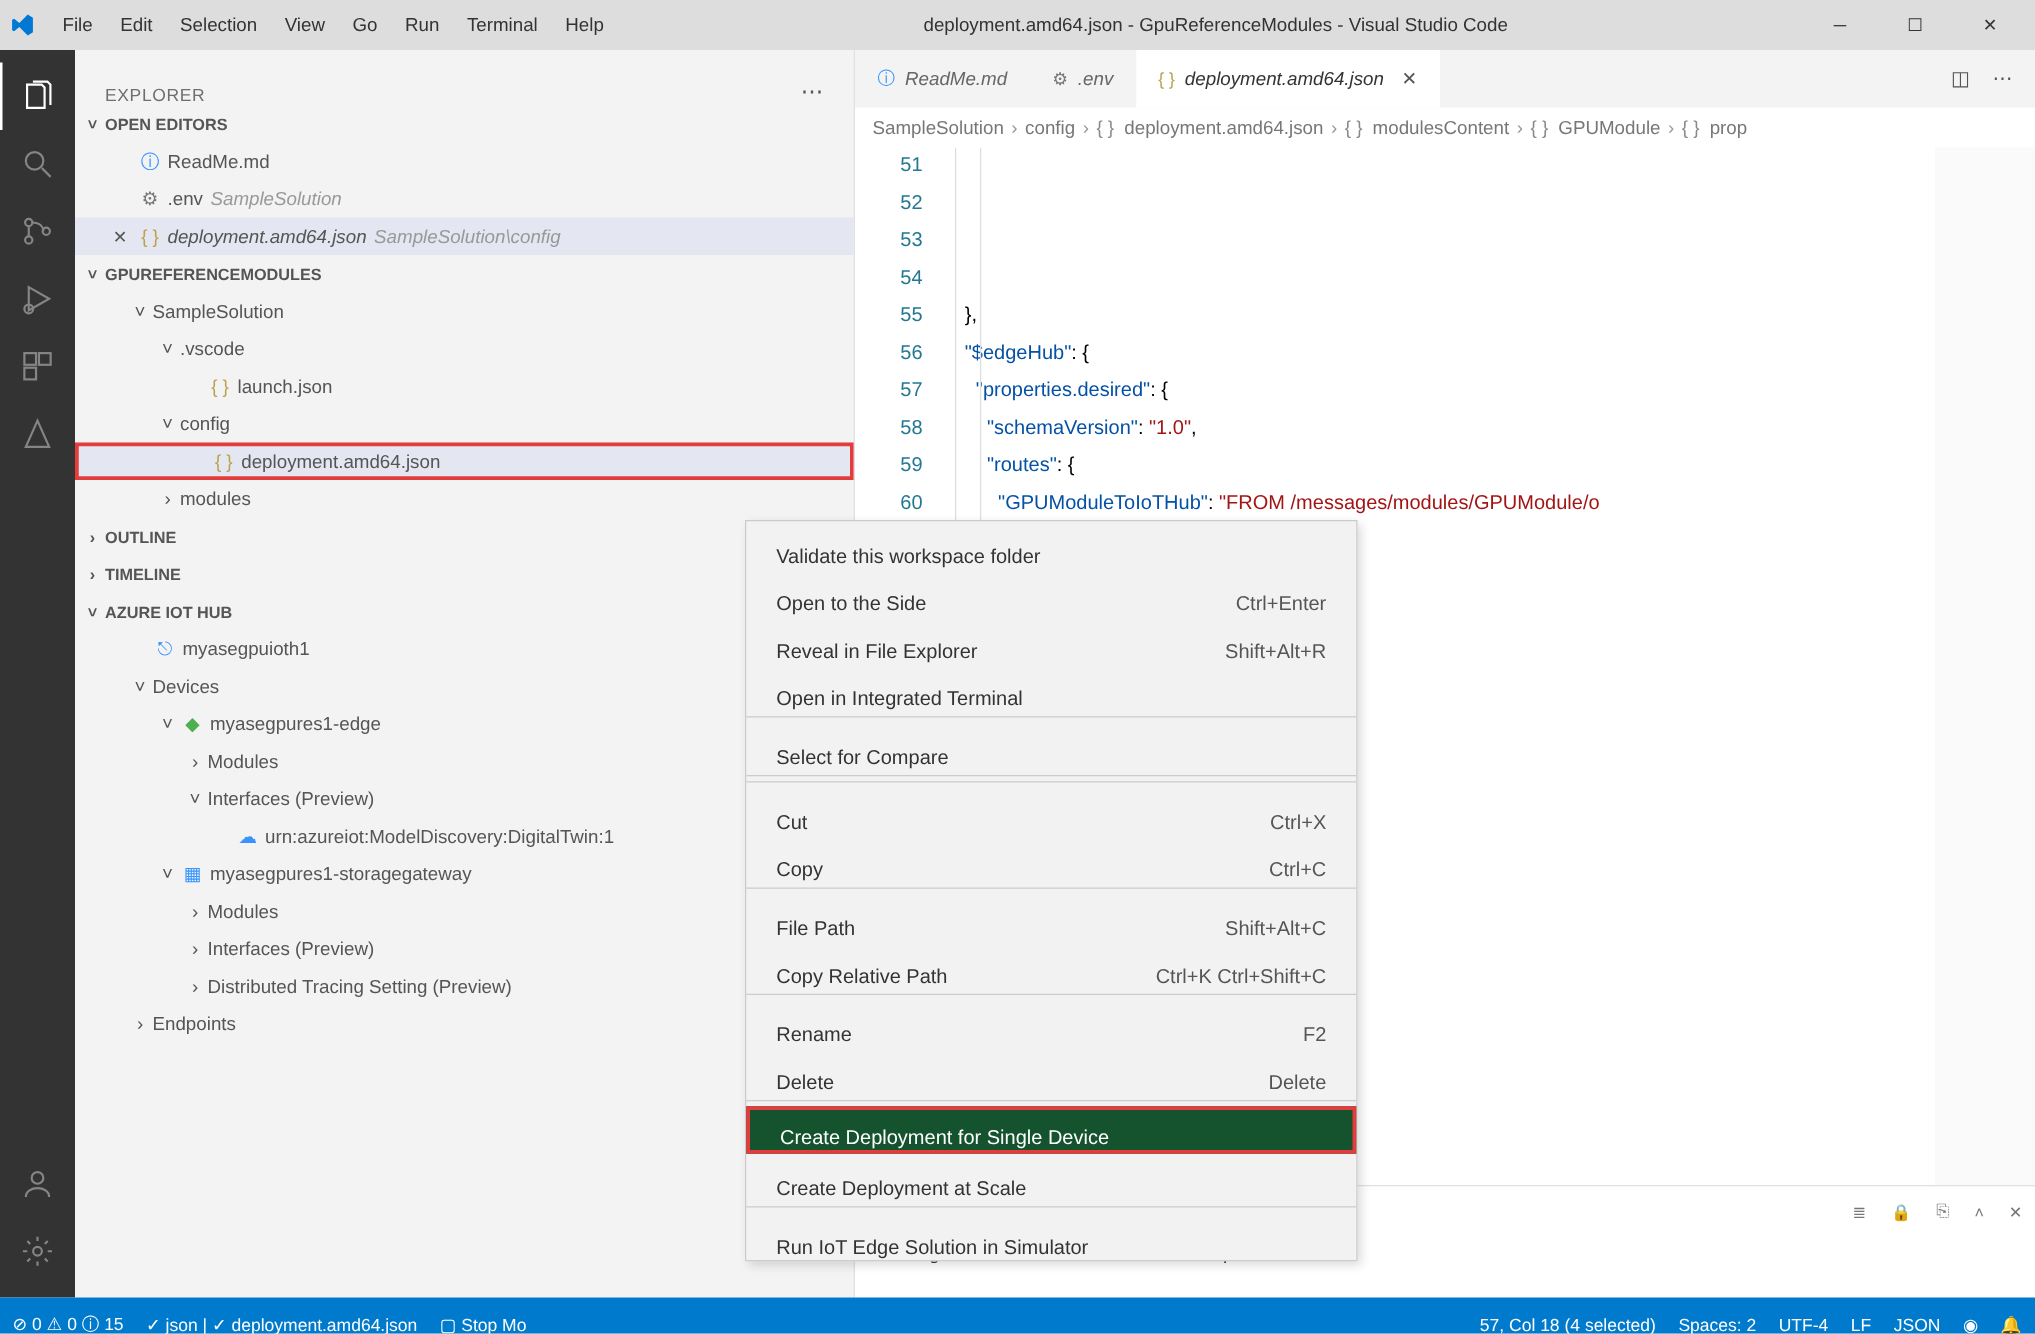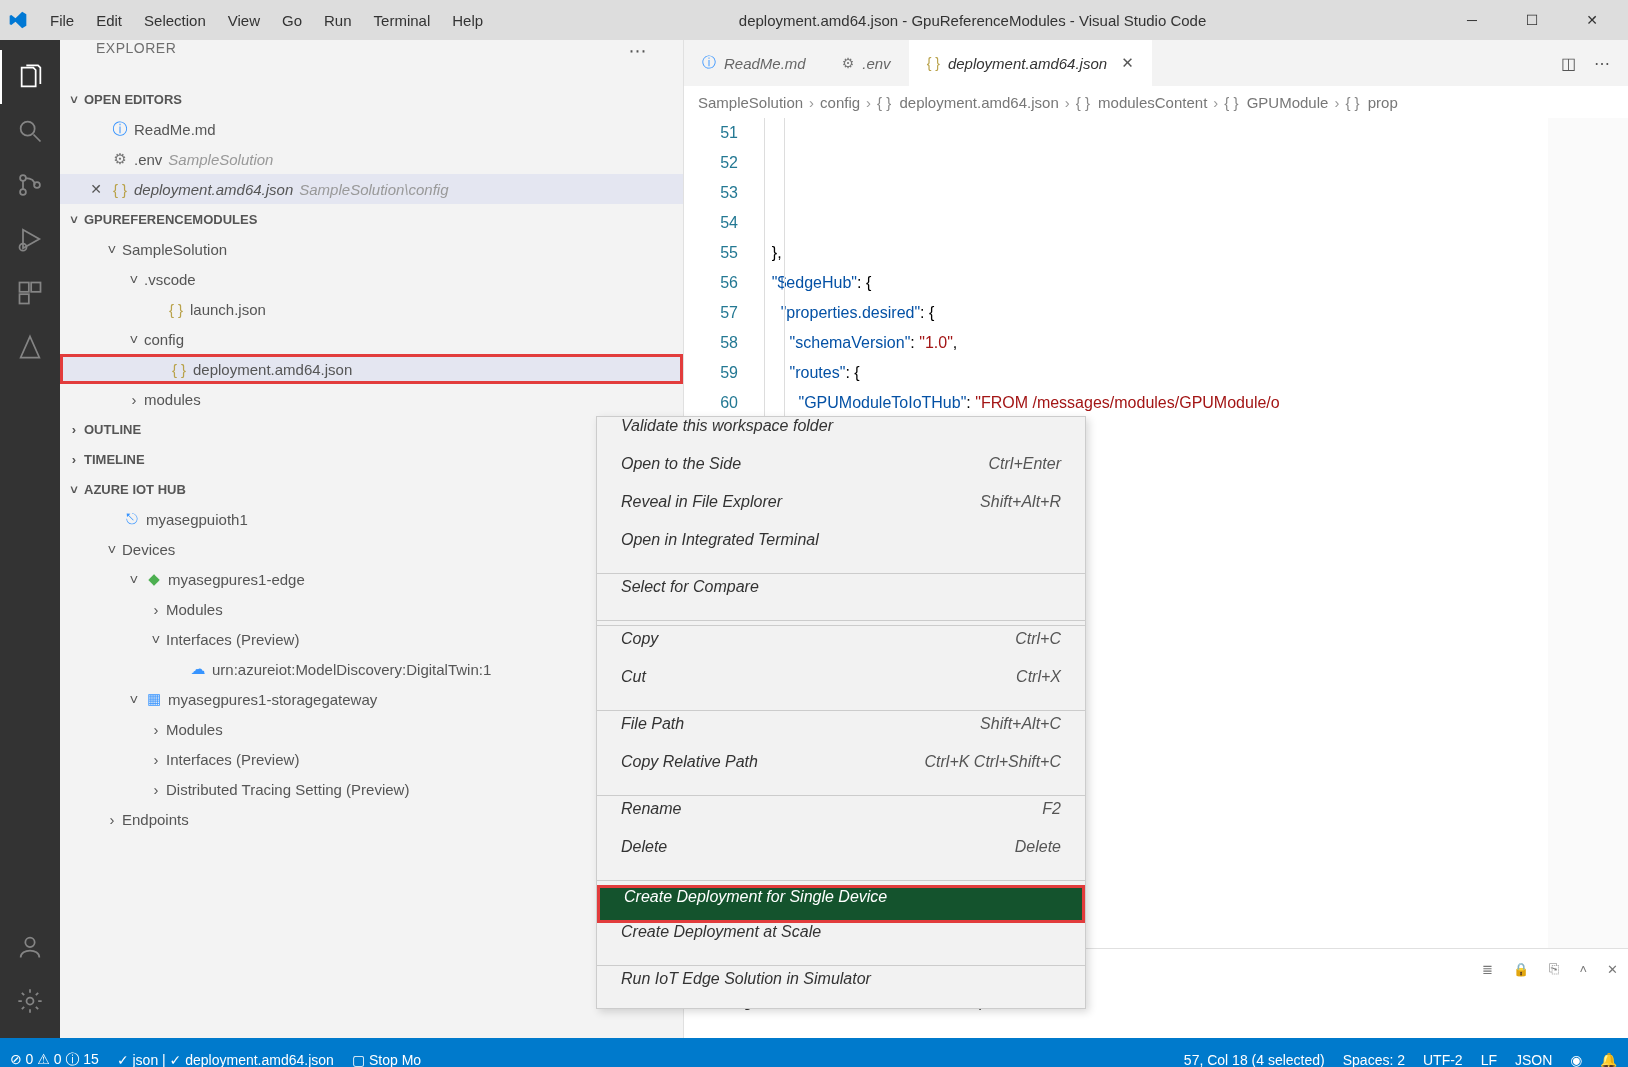--- a/index.html
+++ b/index.html
@@ -17,21 +17,21 @@
 
 .activity-bar { position: absolute; left: 0; top: 40px; width: 60px; height: 998px; background: #333333; display: flex; flex-direction: column; align-items: center; padding-top: 10px; }
 .activity-bar .act-icon { width: 60px; height: 54px; display: flex; align-items: center; justify-content: center; cursor: pointer; }
 .activity-bar .act-icon svg { stroke: #858585; fill: none; stroke-width: 1.5; }
 .activity-bar .act-icon.active { border-left: 2px solid #fff; }
 .activity-bar .act-icon.active svg { stroke: #fff; }
 .activity-bar .bottom-icons { margin-top: auto; margin-bottom: 10px; }
 
 
 .sidebar { position: absolute; left: 60px; top: 40px; width: 624px; height: 998px; background: #f3f3f3; border-right: 1px solid #e0e0e0; overflow: hidden; }
-.sidebar-header { height: 44px; display: flex; align-items: flex-start; padding: 0 36px; font-size: 14px; color: #6f6f6f; letter-spacing: 0.5px; }
+.sidebar-header { height: 44px; display: flex; align-items: flex-end; padding: 0 24px; font-size: 14px; color: #6f6f6f; letter-spacing: 0.5px; }
 .sidebar-header .dots { margin-left: auto; font-size: 18px; color: #555; }
 .sb-section-hdr { height: 30px; display: flex; align-items: center; padding-left: 4px; font-size: 13px; font-weight: 700; color: #555; cursor: pointer; }
 .sb-section-hdr .chev { width: 20px; text-align: center; }
 .sb-item { height: 30px; display: flex; align-items: center; font-size: 15px; color: #555; cursor: pointer; }
 .sb-item .chev { width: 20px; text-align: center; color: #555; }
 .sb-item .icon { width: 20px; text-align: center; margin-right: 4px; }
 .sb-item.active { background: #e4e6f1; }
 .sb-item.highlight { border: 3px solid #e23c3c; }
 .sb-muted { color: #999; font-style: italic; margin-left: 6px; }
 .sb-close { margin-right: 4px; color: #555; font-size: 14px; width: 20px; text-align: center; }
@@ -62,21 +62,21 @@
 
 .panel { position: absolute; left: 684px; right: 0; bottom: 29px; height: 90px; border-top: 1px solid #e0e0e0; background: #fff; }
 .panel-tabs { height: 40px; display: flex; align-items: center; padding: 0 10px; gap: 18px; font-size: 13px; }
 .panel-tab { color: #888; cursor: pointer; }
 .panel-filter { border: 1px solid #ccc; padding: 2px 8px; font-size: 14px; color: #333; display: flex; align-items: center; gap: 6px; }
 .panel-right { margin-left: auto; display: flex; align-items: center; gap: 20px; color: #777; }
 .panel-body { padding: 4px 14px; font-family: Consolas, monospace; font-size: 15px; color: #333; }
 
 
 .ctx-menu { position: absolute; left: 596px; top: 416px; width: 490px; background: #f2f2f2; border: 1px solid #ccc; box-shadow: 3px 3px 8px rgba(0,0,0,0.15); z-index: 100; }
-.ctx-item { height: 38px; display: flex; align-items: flex-start; padding: 0 24px; font-size: 16px; color: #333; cursor: pointer; font-style: italic; }
+.ctx-item { height: 38px; display: flex; align-items: flex-end; padding: 0 24px; font-size: 16px; color: #333; cursor: pointer; }
 .ctx-item .shortcut { margin-left: auto; color: #555; }
 .ctx-sep { height: 1px; background: #ccc; margin: 4px 0; }
 .ctx-item.highlight { background: #14532d; color: #fff; border: 3px solid #e23c3c; }
 
 
 .status-bar { position: absolute; left: 0; right: 0; bottom: 0; height: 29px; background: #007acc; color: #fff; display: flex; align-items: center; font-size: 14px; padding: 0 10px; gap: 14px; }
 .status-bar .sb-right { margin-left: auto; display: flex; gap: 18px; }
 .status-item { display: flex; align-items: center; gap: 4px; margin-top: 14px; }
 
 svg { display: block; }
@@ -377,26 +377,26 @@
     <div class="ctx-item">
       <span>Open in Integrated Terminal</span>
     </div>
     <div class="ctx-sep"></div>
     <div class="ctx-item">
       <span>Select for Compare</span>
     </div>
     <div class="ctx-sep"></div>
     <div class="ctx-sep"></div>
     <div class="ctx-item">
+      <span>Cut</span>
+      <span class="shortcut">Ctrl+X</span>
+    </div>
+    <div class="ctx-item">
       <span>Copy</span>
       <span class="shortcut">Ctrl+C</span>
-    </div>
-    <div class="ctx-item">
-      <span>Cut</span>
-      <span class="shortcut">Ctrl+X</span>
     </div>
     <div class="ctx-sep"></div>
     <div class="ctx-item">
       <span>File Path</span>
       <span class="shortcut">Shift+Alt+C</span>
     </div>
     <div class="ctx-item">
       <span>Copy Relative Path</span>
       <span class="shortcut">Ctrl+K Ctrl+Shift+C</span>
     </div>
@@ -424,19 +424,19 @@
 
 <div class="status-bar">
   <div id="status-left" style="display:flex;gap:18px">
       <span class="status-item">⊘ 0 ⚠ 0 ⓘ 15</span>
       <span class="status-item">✓ json | ✓ deployment.amd64.json</span>
       <span class="status-item">▢ Stop Mo</span>
     </div>
   <div class="sb-right" id="status-right">
       <span class="status-item">57, Col 18 (4 selected)</span>
       <span class="status-item">Spaces: 2</span>
-      <span class="status-item">UTF-2</span>
+      <span class="status-item">UTF-4</span>
       <span class="status-item">LF</span>
       <span class="status-item">JSON</span>
       <span class="status-item">◉</span>
       <span class="status-item">🔔</span>
     </div>
 </div>
 
 </body></html>

